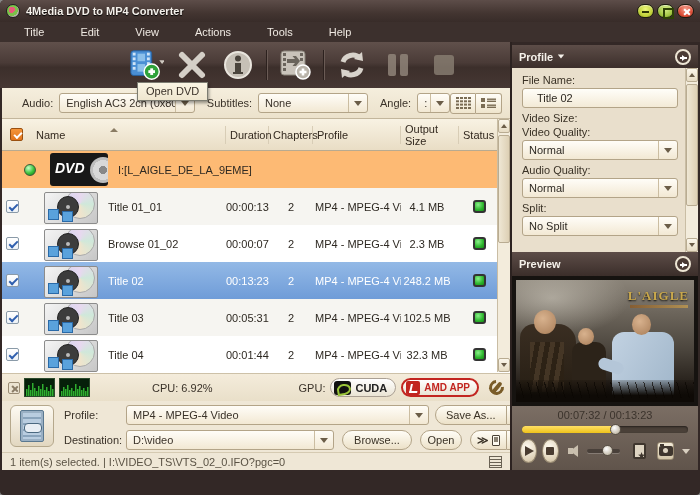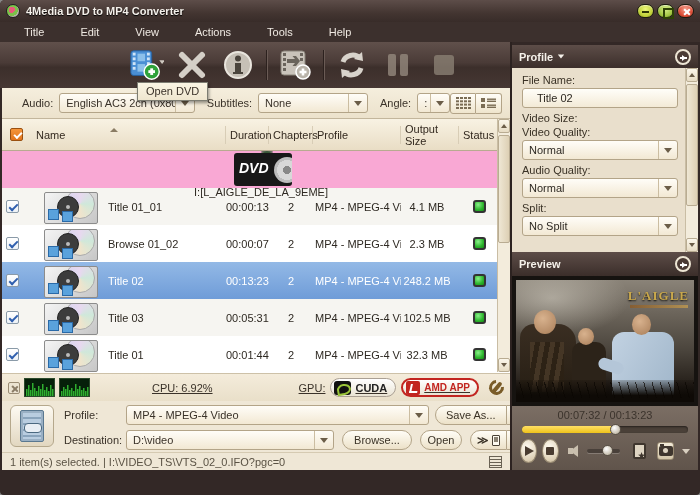--- a/index.html
+++ b/index.html
@@ -95,21 +95,21 @@
   .thumb .f1, .thumb .f2 { position:absolute; width:11px; height:11px; background:#5aa2dc; border:1px solid #2a6aa8; }
   .thumb .f1 { left:3px; bottom:3px; } .thumb .f2 { left:17px; bottom:1px; }
   .cell-dur { text-align:right; padding-right:6px; }
   .cell-chap { text-align:center; }
   .cell-prof { padding-left:2px; white-space:nowrap; overflow:hidden; }
   .cell-size { text-align:center; padding-right:6px; }
   .cell-status { display:flex; justify-content:center; }
   .status-dot { width:13px; height:13px; border-radius:3px; border:2px solid #333;
     background:radial-gradient(circle at 35% 30%, #8af08a, #2cb42c 60%, #188a18); }
   
-  .disc-row { display:flex; align-items:center; height:37px; background:#f9a8d4;flex-direction:column; }
+  .disc-row { display:flex; align-items:center; height:37px; background:#fdba74; }
   .led { width:12px; height:12px; border-radius:50%; margin-left:22px;
     background:radial-gradient(circle at 35% 30%, #c8ffc8, #3cc23c 55%, #127a12); border:1px solid #3a5a3a; }
   .dvd-logo { width:58px; height:33px; margin-left:14px; position:relative; background:#181818;
     border-radius:3px; overflow:hidden; flex:none; }
   .dvd-logo .d-disc { position:absolute; right:-8px; top:4px; width:26px; height:26px; border-radius:50%;
     background:radial-gradient(circle, #888 0 4px, #d8d8d8 4px 10px, #bdbdbd 10px); }
   .dvd-logo .d-txt { position:absolute; left:5px; top:7px; color:#fff; font-weight:bold; font-style:italic;
     font-size:14px; letter-spacing:0; }
   .disc-label { margin-left:10px; }
   
@@ -118,21 +118,21 @@
   .sbtn { position:absolute; left:0; width:12px; height:14px; background:linear-gradient(#fbf6ea,#e7dcc4);
     border:1px solid #b9ac92; border-radius:2px; display:flex; align-items:center; justify-content:center; }
   .sbtn.up { top:0; } .sbtn.down { bottom:0; }
   .tri-up-s { width:0; height:0; border-left:3px solid transparent; border-right:3px solid transparent; border-bottom:4px solid #6b5d48; }
   .tri-down-s { width:0; height:0; border-left:3px solid transparent; border-right:3px solid transparent; border-top:4px solid #6b5d48; }
   .sthumb { position:absolute; left:0; width:12px; background:linear-gradient(90deg,#efe7d4,#ddd0b4);
     border:1px solid #b9ac92; border-radius:2px; }
   
   .cpu-bar { position:absolute; left:2px; top:373px; width:508px; height:28px;
     background:linear-gradient(#f4ecdb,#e9dfc9); border-top:1px solid #cdc1a8;
-    display:flex; align-items:center; padding:0 6px; color:#3a3229;text-decoration:underline; }
+    display:flex; align-items:center; padding:0 6px; color:#3a3229; }
   .mini-x { width:12px; height:12px; border:1px solid #9a8c74; background:#ece4d2; border-radius:2px;
     position:relative; flex:none; }
   .mini-x::before, .mini-x::after { content:""; position:absolute; left:5px; top:2px; width:1.5px; height:8px; background:#8a7c66; }
   .mini-x::before { transform:rotate(45deg);} .mini-x::after { transform:rotate(-45deg);}
   .wave { width:31px; height:19px; background:#06200a; border:1px solid #2c4a2c; margin-left:4px; }
   .cpu-text { margin-left:62px; }
   .gpu-zone { margin-left:auto; display:flex; align-items:center; gap:5px; }
   .pill { height:19px; display:flex; align-items:center; gap:4px; padding:0 8px 0 3px;
     border-radius:10px; background:linear-gradient(#ffffff,#eae4d4); border:1px solid #aaa094; font-weight:bold; color:#222; }
   .nv-logo { width:17px; height:14px; background:#111; border-radius:3px; position:relative; }
@@ -530,21 +530,21 @@
         <span class="cell-check">
             <span class="cbx on"></span>
           </span>
         <span class="cell-name">
           <span class="thumb">
               <span class="disc"></span>
               <span class="reel"></span>
               <span class="f1"></span>
               <span class="f2"></span>
             </span>
-          <span>Title 01</span>
+          <span>Title 04</span>
         </span>
         <span class="cell-dur">00:01:44</span>
         <span class="cell-chap">2</span>
         <span class="cell-prof">MP4 - MPEG-4 Video</span>
         <span class="cell-size">32.3 MB</span>
         <span class="cell-status">
             <span class="status-dot"></span>
           </span>
       </div>
 

